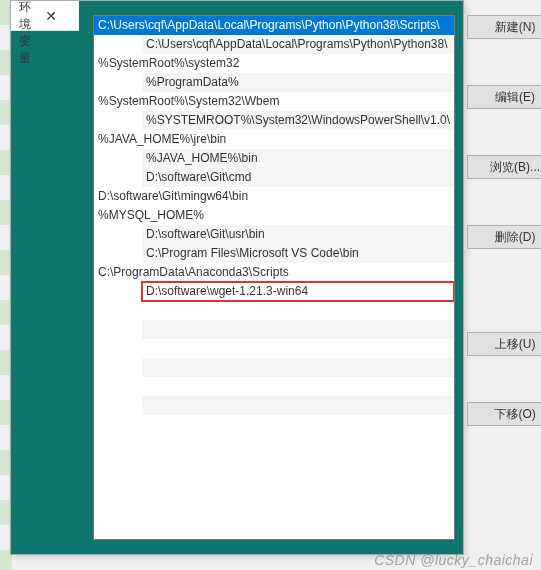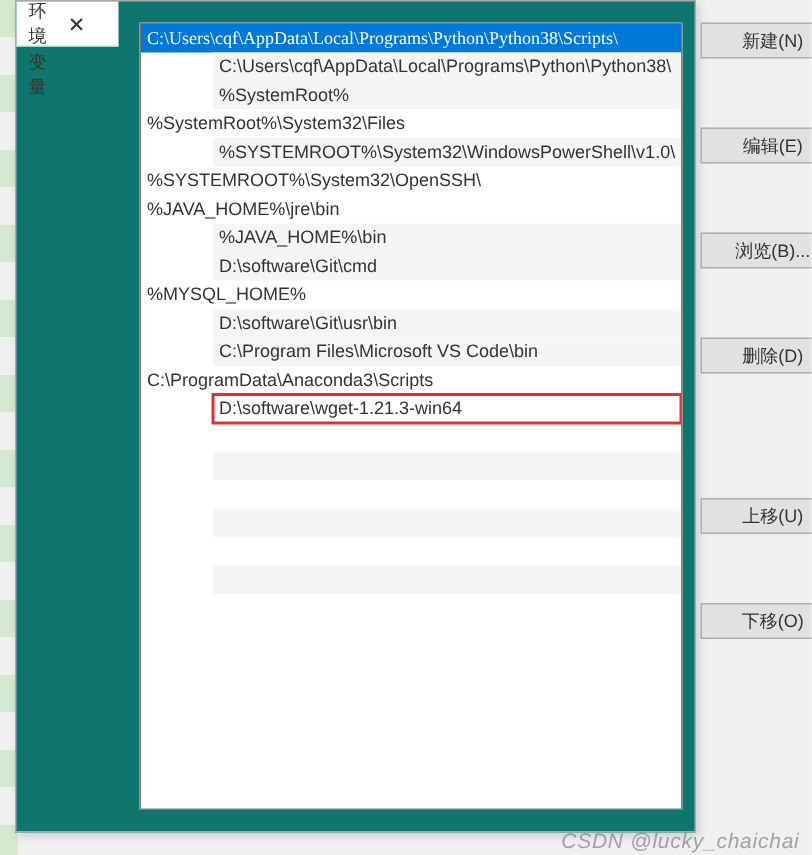--- a/index.html
+++ b/index.html
@@ -83,21 +83,20 @@
       padding: 0 4px;
       font-size: 12px;
       color: #333;
       white-space: nowrap;
       overflow: hidden;
     }
     .row.even { background: #f5f5f5; margin-left: 48px; }
     .row.selected {
       background: #0078d7;
       color: #fff;
-      font-family: Liberation Serif, serif;
     }
     .row.highlighted {
       outline: 2px solid #e03030;
       outline-offset: -1px;
       position: relative;
       z-index: 2;
       background: #fff;
     }
     .buttons {
       width: 96px;
@@ -162,27 +161,28 @@
     <div class="close">
       <span>✕</span>
     </div>
   </div>
 
   <div class="content">
     <div class="list-wrap">
       <div class="list" id="listbox">
           <div class="row selected">C:\Users\cqf\AppData\Local\Programs\Python\Python38\Scripts\</div>
           <div class="row even">C:\Users\cqf\AppData\Local\Programs\Python\Python38\</div>
-          <div class="row even">%SystemRoot%</div>
-          <div class="row">%SystemRoot%\System32\Files</div>
+          <div class="row">%SystemRoot%\system32</div>
+          <div class="row even">%ProgramData%</div>
+          <div class="row">%SystemRoot%\System32\Wbem</div>
           <div class="row even">%SYSTEMROOT%\System32\WindowsPowerShell\v1.0\</div>
-          <div class="row">%SYSTEMROOT%\System32\OpenSSH\</div>
           <div class="row">%JAVA_HOME%\jre\bin</div>
           <div class="row even">%JAVA_HOME%\bin</div>
           <div class="row even">D:\software\Git\cmd</div>
+          <div class="row">D:\software\Git\mingw64\bin</div>
           <div class="row">%MYSQL_HOME%</div>
           <div class="row even">D:\software\Git\usr\bin</div>
           <div class="row even">C:\Program Files\Microsoft VS Code\bin</div>
           <div class="row">C:\ProgramData\Anaconda3\Scripts</div>
           <div class="row even highlighted">D:\software\wget-1.21.3-win64</div>
           <div class="row"></div>
           <div class="row even"></div>
           <div class="row"></div>
           <div class="row even"></div>
           <div class="row"></div>

